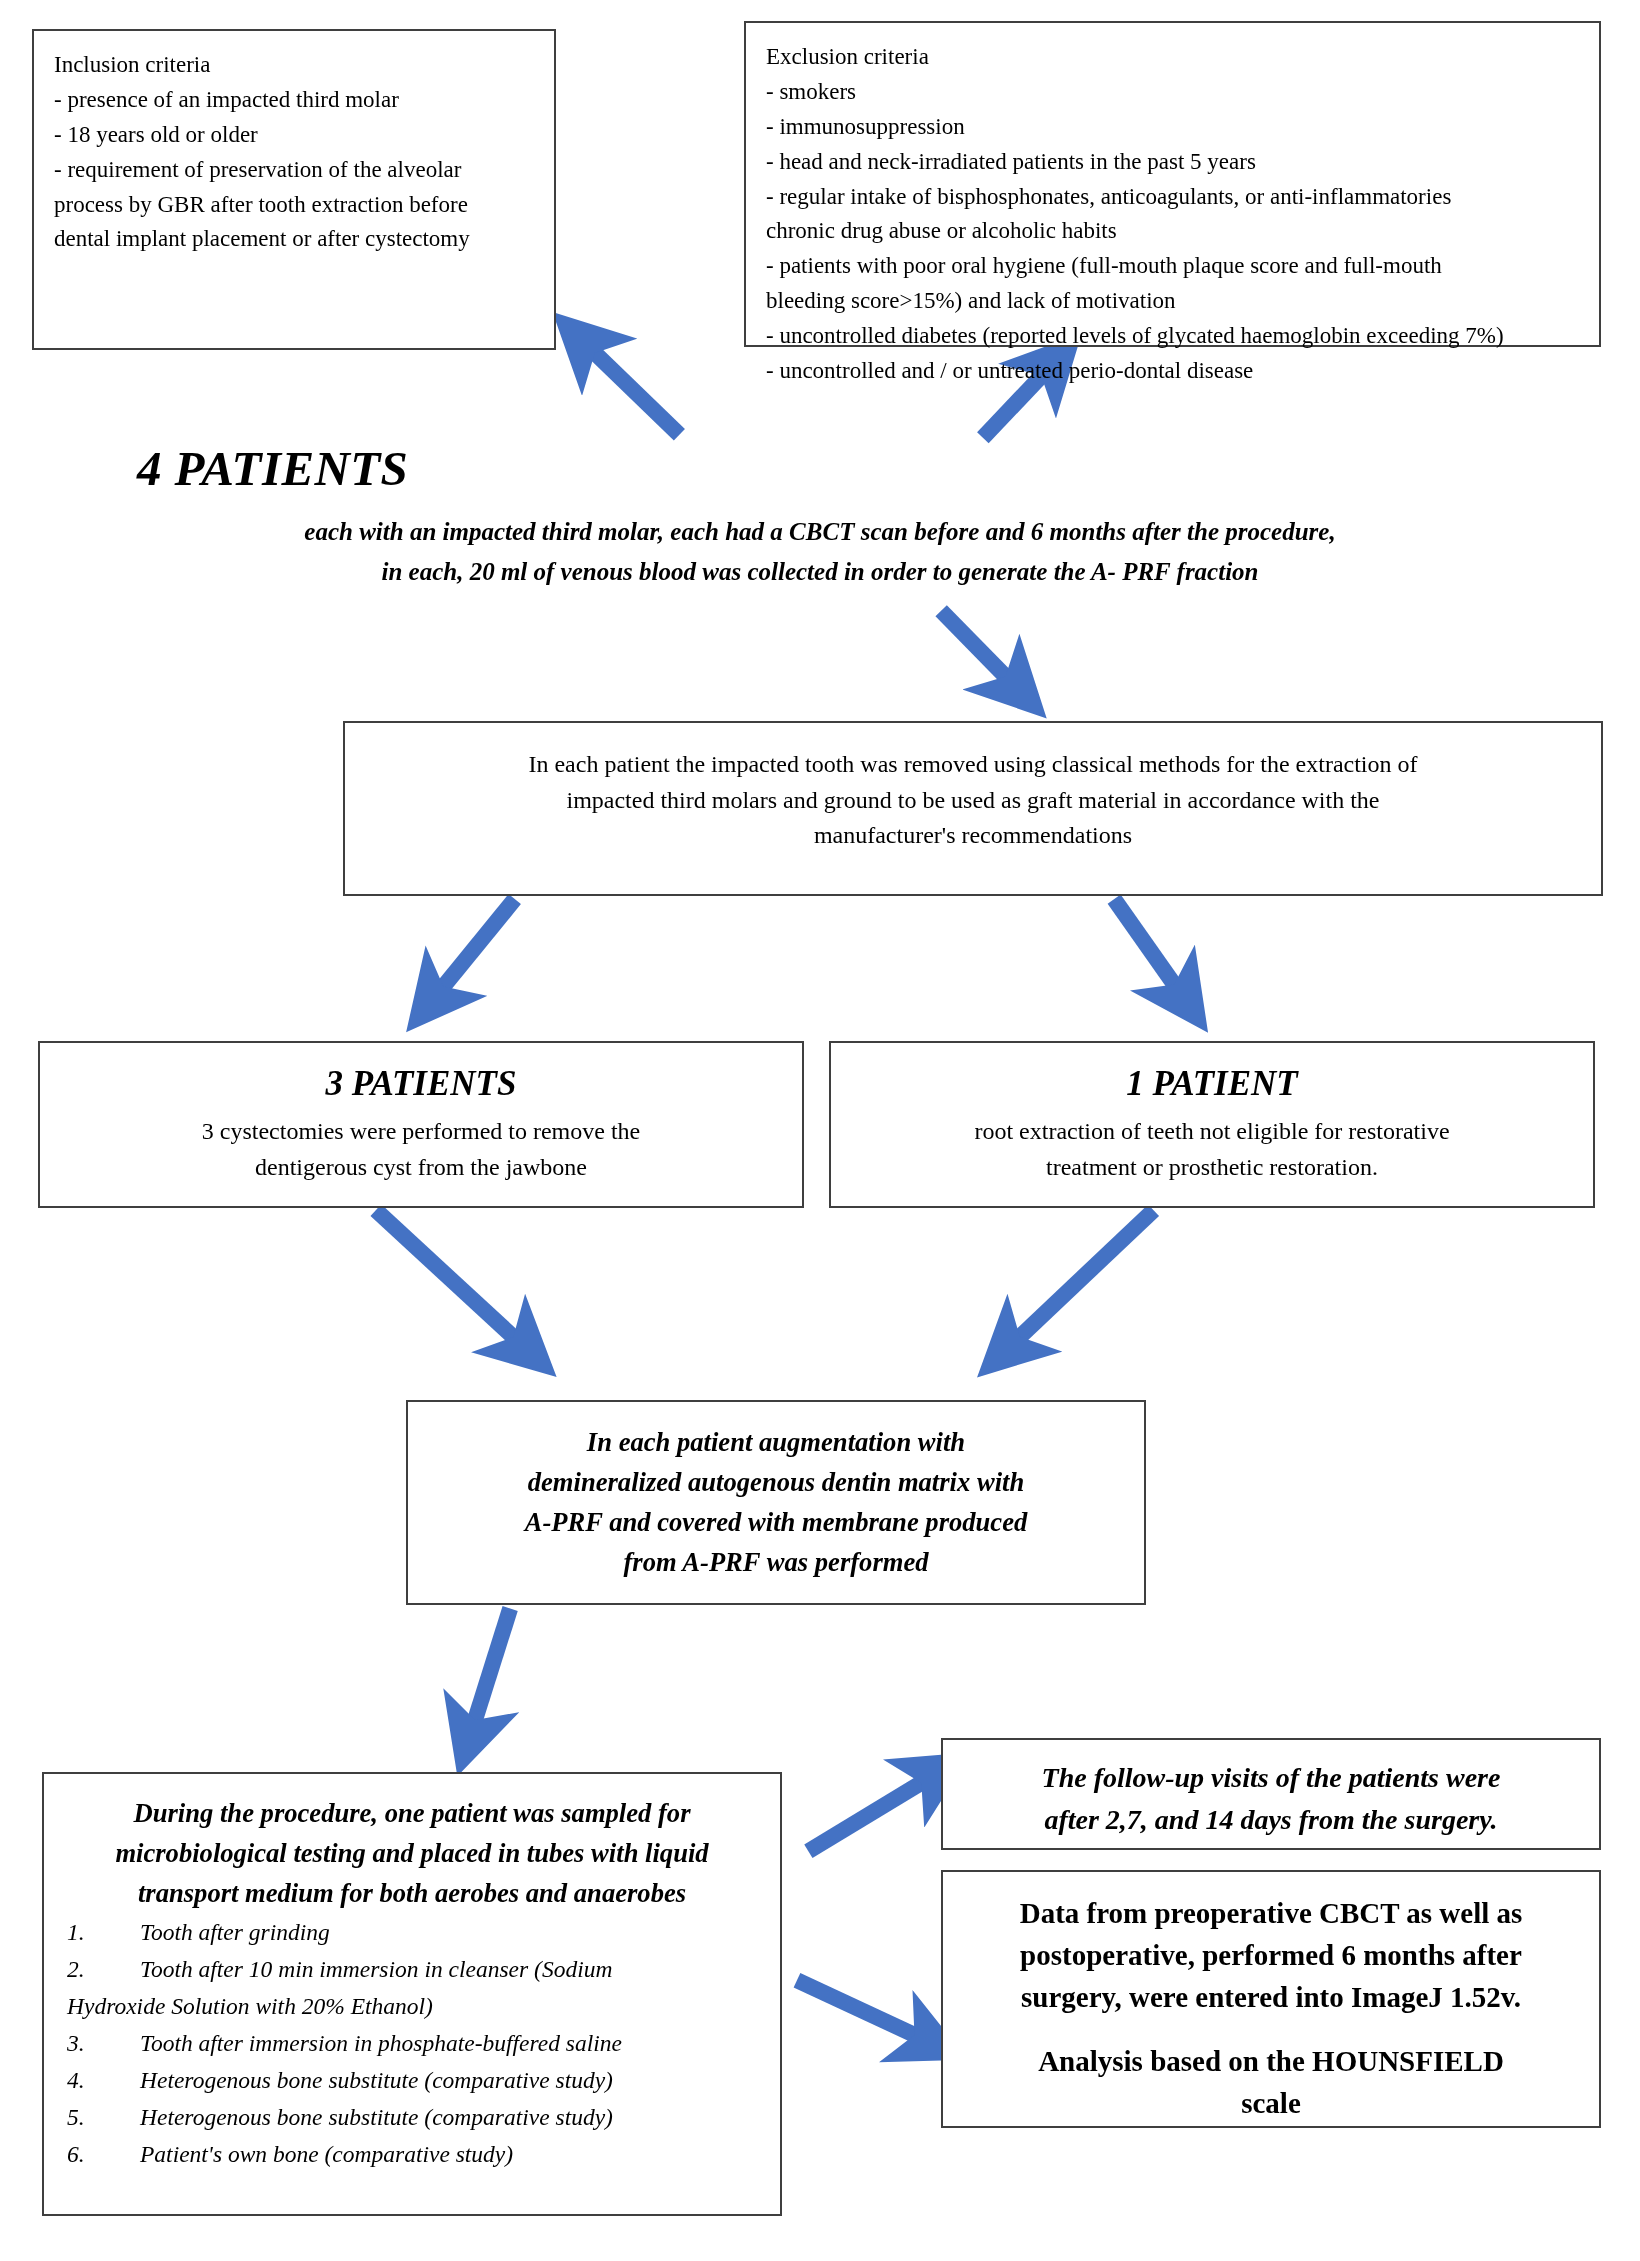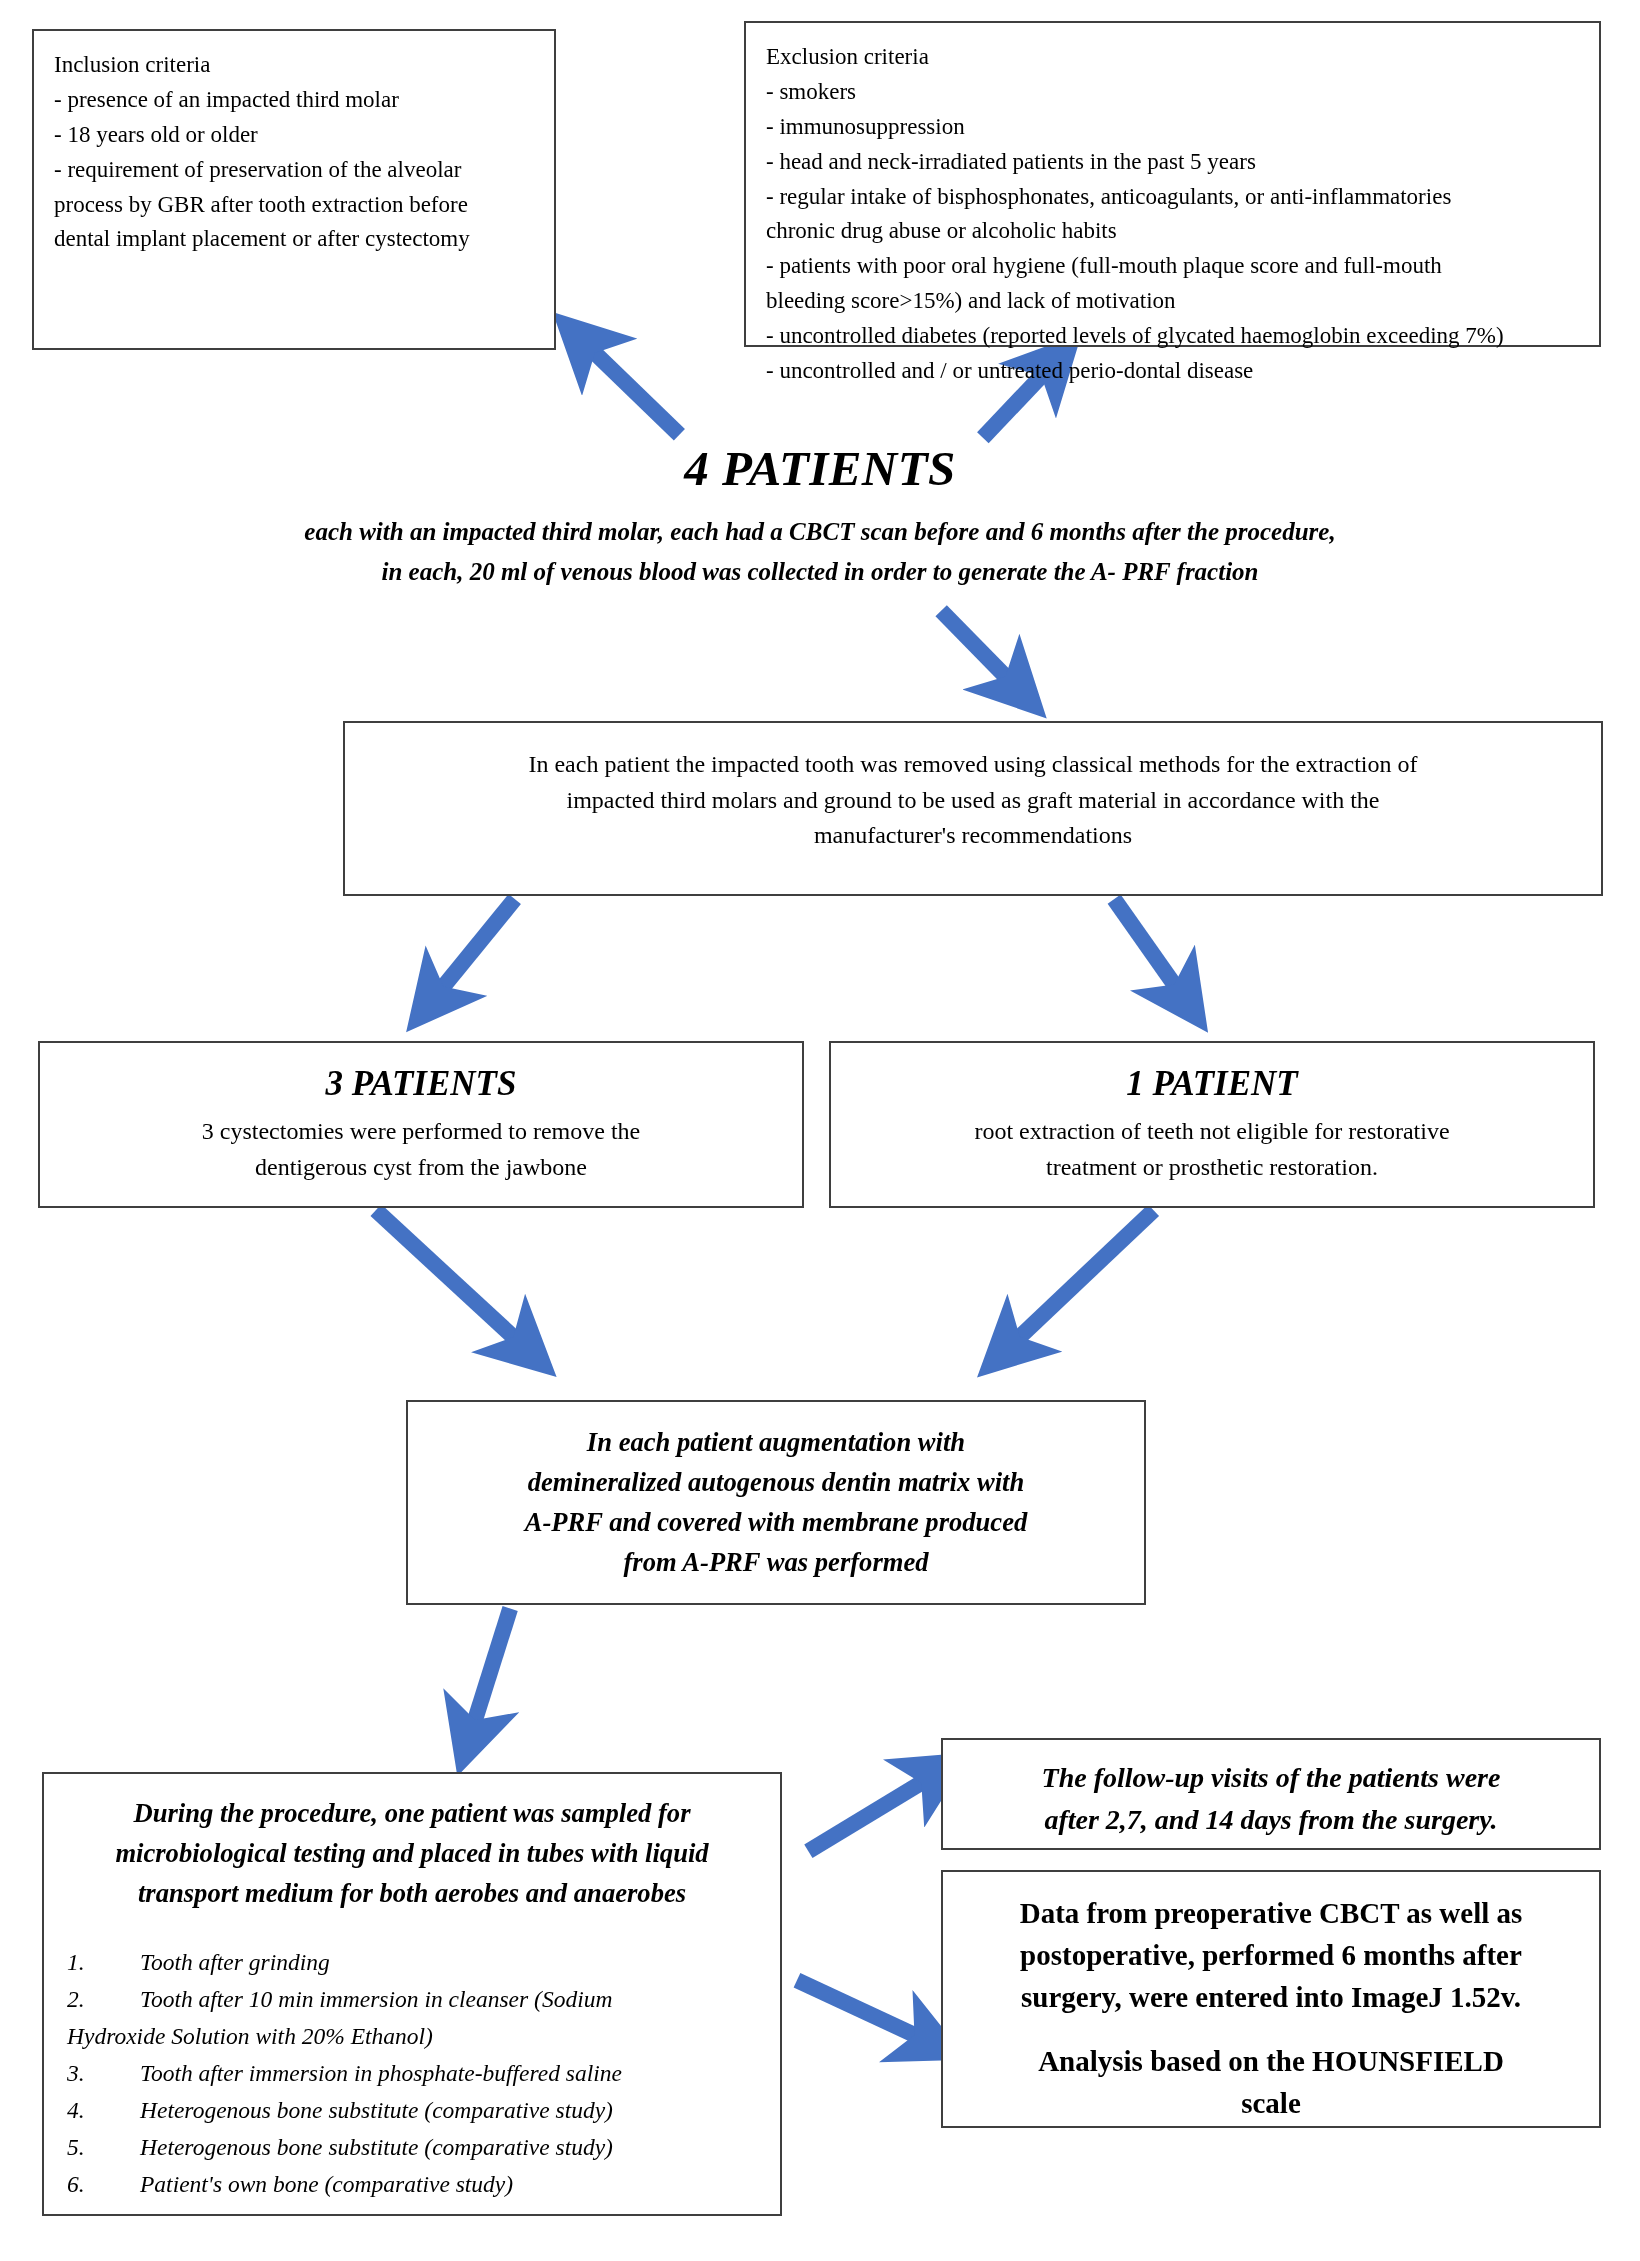--- a/index.html
+++ b/index.html
@@ -31,21 +31,20 @@
     line-height: 1.52;
     padding: 16.7px 20px 7.6px 20px;
     text-align: left;
   }
   .criteria .hdr { display: block; }
   .criteria .li { display: block; }
   .bigtitle {
     font-size: 49px;
     font-weight: bold;
     font-style: italic;
-    text-align: center;
     letter-spacing: 0.4px;
   }
   .subtitle {
     font-size: 25px;
     font-style: italic;
     font-weight: bold;
     text-align: center;
     line-height: 1.58;
   }
   .plainbody {
@@ -169,21 +168,21 @@
     <div>In each patient augmentation with</div>
     <div>demineralized autogenous dentin matrix with</div>
     <div>A-PRF and covered with membrane produced</div>
     <div>from A-PRF was performed</div>
   </div>
 
   <div class="box" style="left:42px; top:1772px; width:740px; height:444px; padding:20px 23px;">
     <div class="bolditalic">During the procedure, one patient was sampled for</div>
     <div class="bolditalic">microbiological testing and placed in tubes with liquid</div>
     <div class="bolditalic">transport medium for both aerobes and anaerobes</div>
-    <div class="numlist" style="margin-top:30px;">
+    <div class="numlist" style="">
       <span class="row">
         <span class="num">1.</span><span>Tooth after grinding</span>
       </span>
       <span class="row">
         <span class="num">2.</span><span>Tooth after 10 min immersion in cleanser (Sodium</span>
       </span>
       <span class="row">
         <span>Hydroxide Solution with 20% Ethanol)</span>
       </span>
       <span class="row">

